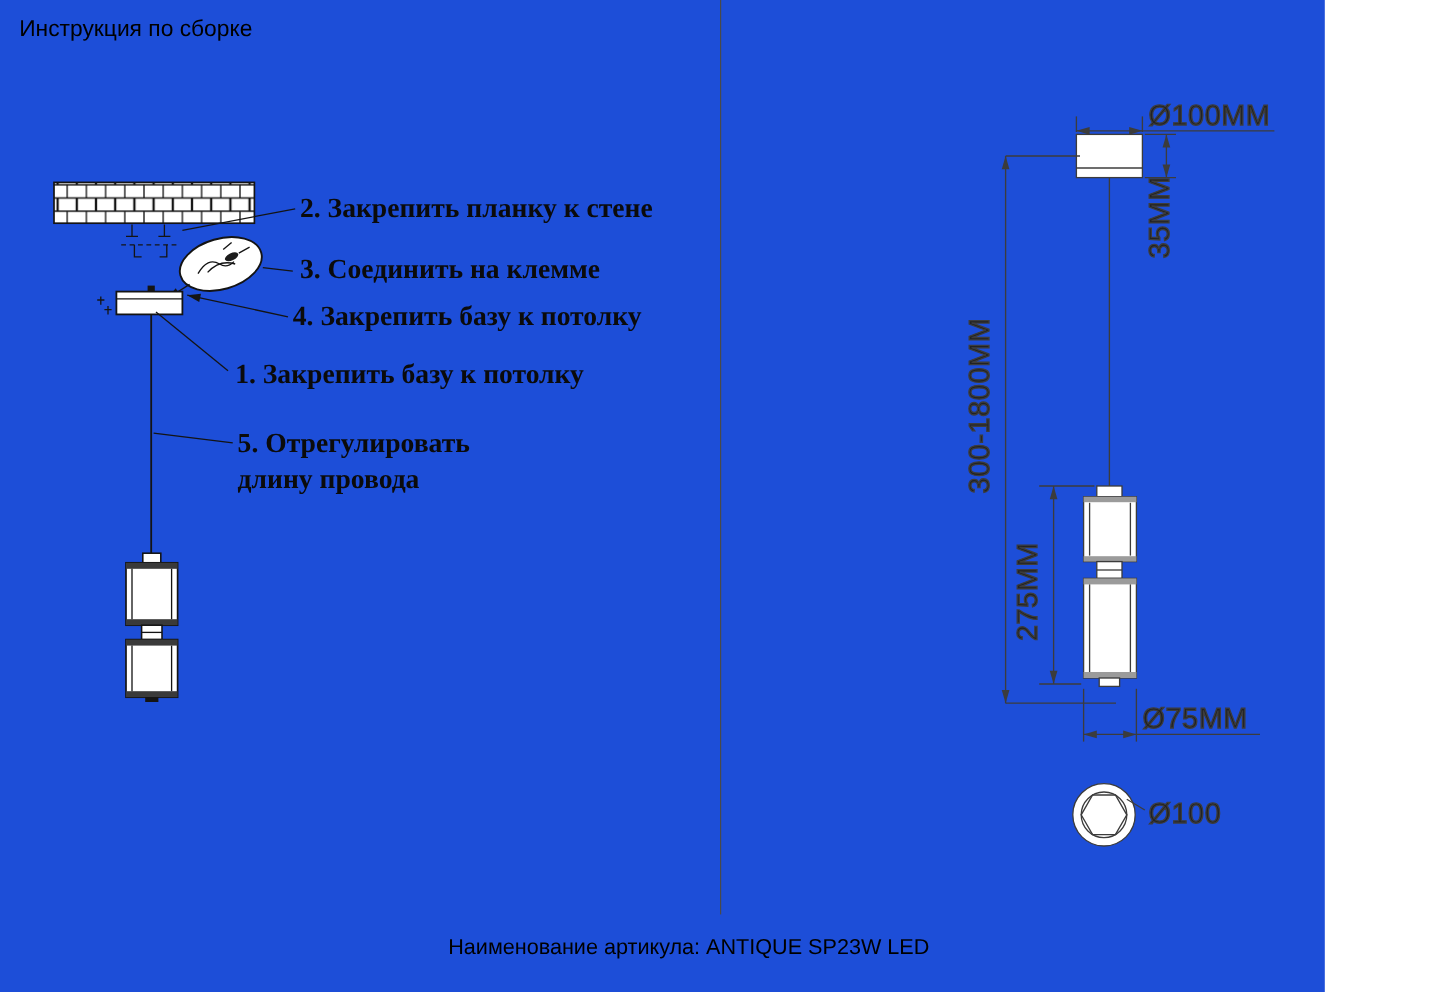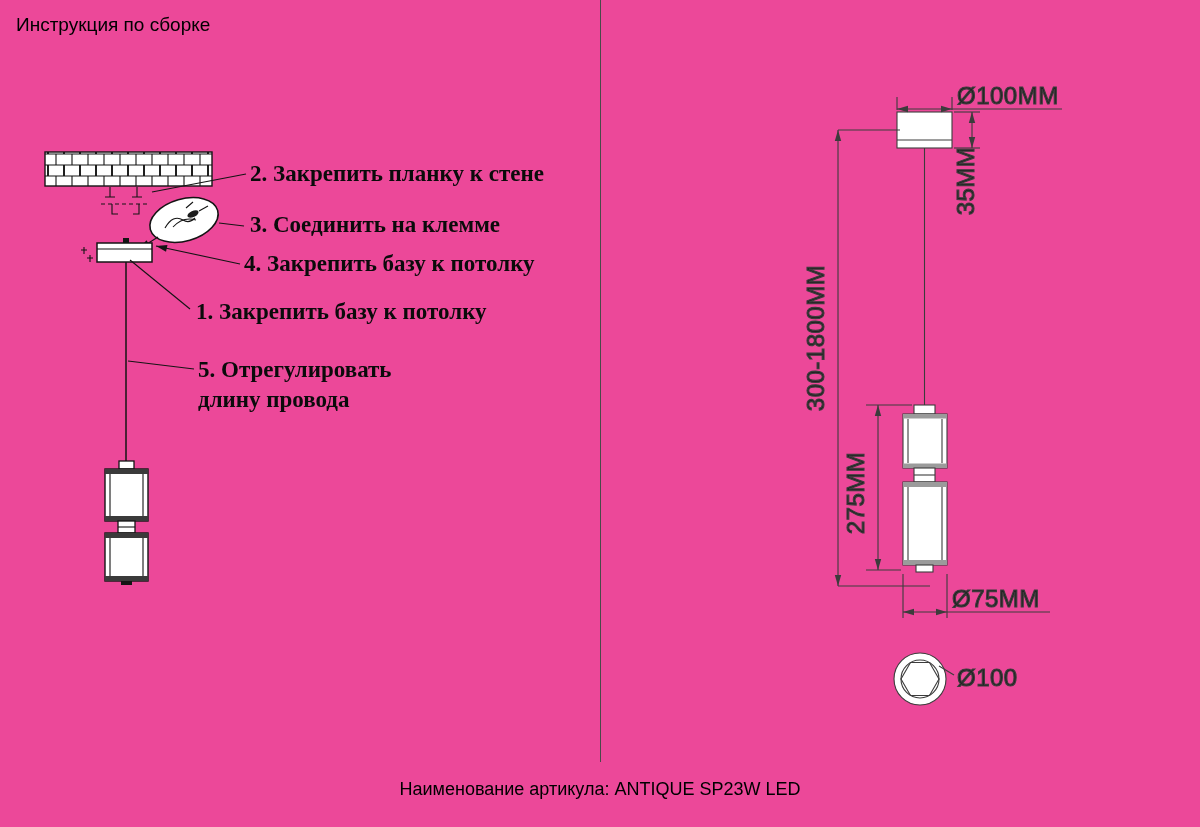--- a/index.html
+++ b/index.html
@@ -1,23 +1,23 @@
 <!DOCTYPE html>
 <html><head>
 <meta charset="utf-8">
 <style>
   html,body{margin:0;padding:0;background:#ffffff;}
-  .page{position:relative;width:1200px;height:827px;background:#ec4899;overflow:hidden;
+  .page{position:relative;width:1104px;height:827px;background:#1d4ed8;overflow:hidden;
         font-family:"Liberation Sans", sans-serif;}
   .panel-title{position:absolute;font-size:19px;color:#000;}
   .panel-title.left{left:16px;top:14px;}
   .panel-title.right{right:14px;top:12px;}
   .divider{position:absolute;left:600px;top:0;width:1px;height:762px;background:#4a4a4a;}
   .footer{position:absolute;top:779px;left:0;width:100%;text-align:center;
-          font-size:18px;color:#000;}
+          font-size:18px;color:#000;padding-left:22px;}
   svg{position:absolute;top:0;}
   #svgL{left:0;}
   #svgR{left:600px;}
   .ink{stroke:#141414;fill:none;stroke-width:1.5;}
   .ink-thin{stroke:#141414;fill:none;stroke-width:1.1;}
   .thin{stroke:#3c3c3c;fill:none;stroke-width:1.1;}
   text.step{font-family:"Liberation Serif", serif;font-weight:bold;font-size:23px;fill:#0b0b0b;}
   text.dim{font-family:"Liberation Sans", sans-serif;font-size:24px;fill:#222;letter-spacing:0.5px;}
 </style>
 </head>

